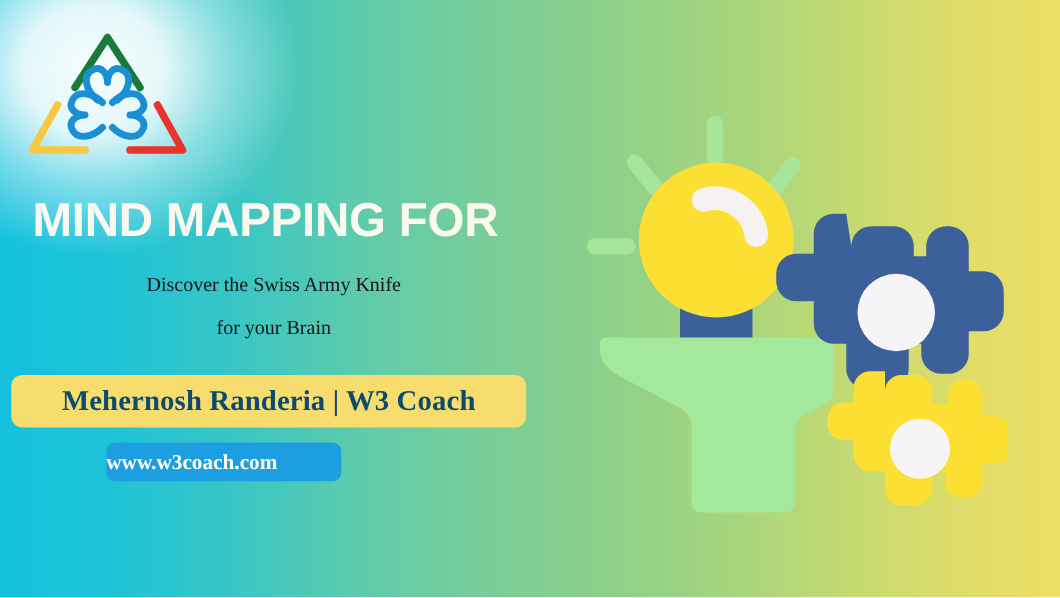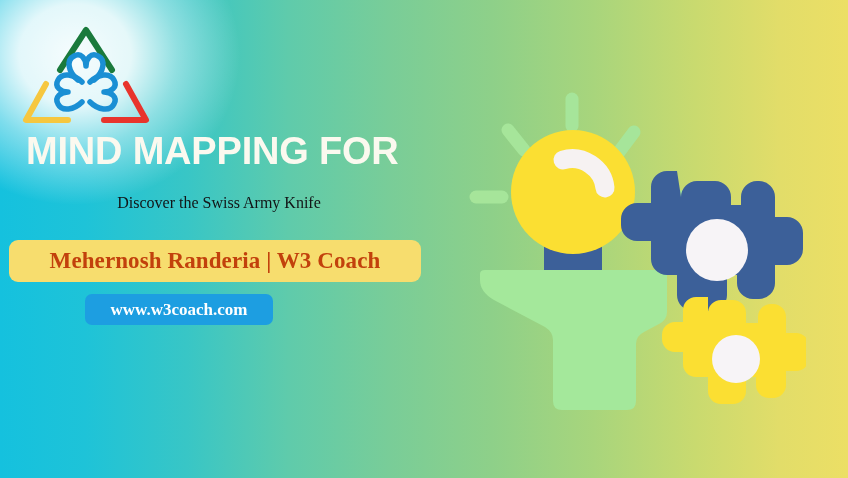--- a/index.html
+++ b/index.html
@@ -51,21 +51,21 @@
     left: 18px;
     top: 12px;
     width: 136px;
     height: 124px;
   }
 
   
   #copy {
     position: absolute;
     left: 0px;
-    top: 130px;
+    top: 156px;
     width: 452px;
   }
 
   #headline {
     margin: 0;
     padding: 0 0 0 26px;
     color: #fbf9ef;
     font-size: 38px;
     line-height: 42px;
     font-weight: 700;
@@ -91,38 +91,38 @@
     width: 412px;
     height: 42px;
     box-sizing: border-box;
     background: #f7dd6e;
     border-radius: 9px;
     display: flex;
     align-items: center;
     justify-content: center;
   }
   #name-banner-text {
-    color: #c2410c;
+    color: #0c4a6e;
     font-size: 23px;
     font-weight: 700;
     letter-spacing: 0.1px;
     font-family: "Liberation Serif", serif;
     white-space: nowrap;
   }
 
   #url-badge {
     margin: 12px 0 0 85px;
     width: 188px;
     height: 31px;
     box-sizing: border-box;
     background: #1d9ee1;
     border-radius: 7px;
     display: flex;
     align-items: center;
-    justify-content: center;
+    justify-content: flex-start;
   }
   #url-badge-text {
     color: #ffffff;
     font-size: 17px;
     font-weight: 700;
     font-family: "Liberation Serif", serif;
     white-space: nowrap;
   }
 
   
@@ -173,21 +173,21 @@
                  C93 80 100 85 96 92
                  C92 100 80 98 72 90"></path>
       </g>
     </svg>
   </div>
 
   <div id="copy">
 
     <h1 id="headline"><span>MIND MAPPING FOR</span><br></h1>
 
-    <p id="subhead"><span>Discover the Swiss Army Knife</span><br></p>
+    <p id="subhead"><span>Discover the Swiss Army Knife</span><br><span>for your Brain</span></p>
 
     <div id="name-banner">
       <span id="name-banner-text">Mehernosh Randeria | W3 Coach</span>
     </div>
 
     <div id="url-badge">
       <span id="url-badge-text">www.w3coach.com</span>
     </div>
 
   </div>

